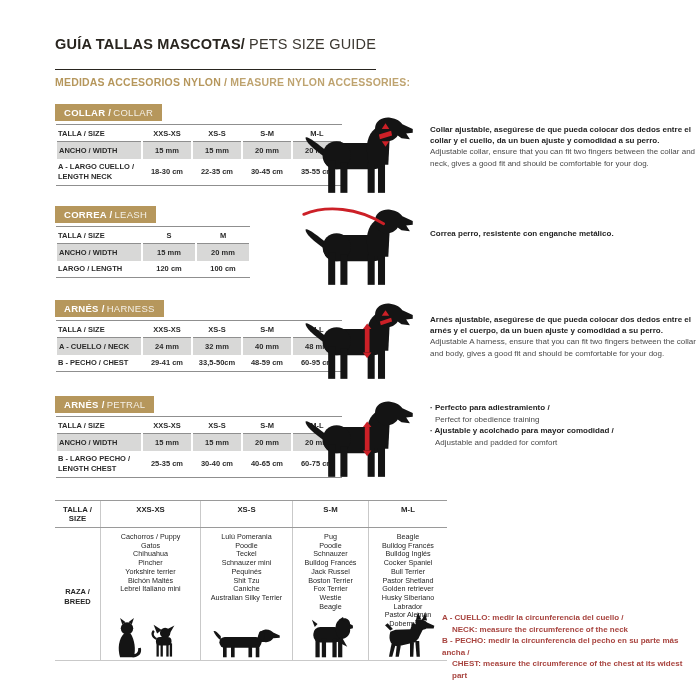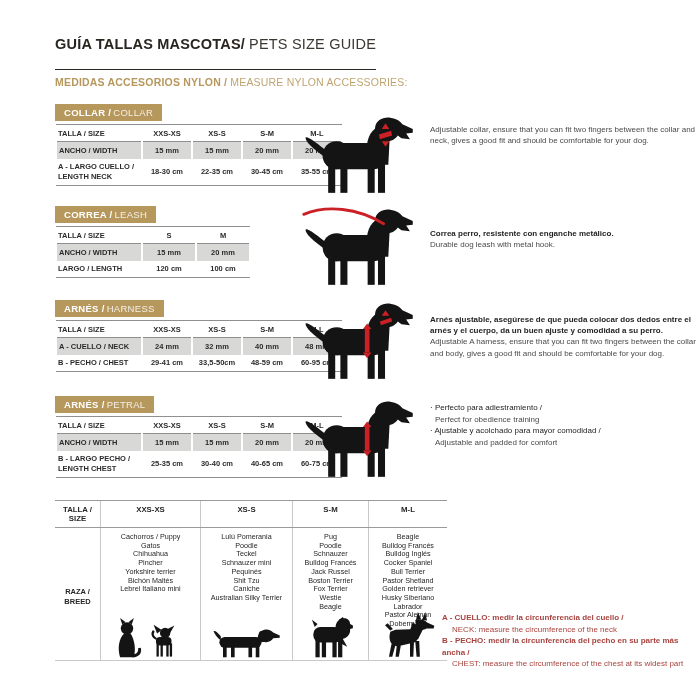--- a/index.html
+++ b/index.html
@@ -3,21 +3,21 @@
 <meta charset="utf-8">
 <style>
   html,body { margin:0; padding:0; background:#ffffff; font-family:"Liberation Sans",sans-serif; }
   .page { position:relative; width:700px; height:700px; background:#fff; overflow:hidden; }
 
   
   .title { position:absolute; left:55px; top:36px; font-size:14.5px; font-weight:700;
            color:#29251f; letter-spacing:.2px; border-bottom:1.6px solid #29251f; padding-bottom:17px; }
   .title .en { font-weight:400; color:#3c3831; margin-left:4px; }
   .subtitle { position:absolute; left:55px; top:76px; font-size:10.5px; font-weight:700; color:#b6975c; letter-spacing:.2px; }
-  .subtitle .en { font-weight:400; opacity:.88; margin-left:3px; }
+  .subtitle .en { font-weight:700; opacity:.88; margin-left:3px; }
 
   
   .badge { position:absolute; background:#b6975c; color:#fff; font-size:9.5px; font-weight:700;
            padding:3px 9px 2.5px; letter-spacing:.3px; }
   .badge .en { font-weight:400; color:rgba(255,255,255,.85); margin-left:2px; }
   #badge-collar  { left:55px; top:104px; }
   #badge-leash   { left:55px; top:206px; }
   #badge-harness { left:55px; top:300px; }
   #badge-petral  { left:55px; top:396px; }
 
@@ -47,21 +47,21 @@
 
   
   .desc { position:absolute; width:268px; font-size:8px; line-height:1.4; }
   .desc .es { font-weight:700; color:#242424; }
   .desc .en { font-weight:400; color:#4a4a4a; }
   #desc-collar  { left:430px; top:124px; }
   #desc-leash   { left:430px; top:228px; }
   #desc-harness { left:430px; top:314px; }
 
   .bullets { position:absolute; left:430px; top:402px; width:268px; font-size:8px; line-height:1.45; }
-  .bullet .es { font-weight:400; color:#242424; }
+  .bullet .es { font-weight:700; color:#242424; }
   .bullet .es::before { content:"· "; }
   .bullet .en { font-weight:400; color:#4a4a4a; padding-left:5px; }
 
   
   .breed-table { position:absolute; left:55px; top:500px; width:392px; font-size:7.2px; color:#262626; }
   .bt-header { display:grid; grid-template-columns:46px 100px 92px 76px 78px;
                border-top:1.3px solid #9a9a9a; border-bottom:1.3px solid #9a9a9a; }
   .bt-hcell { text-align:center; font-weight:700; font-size:7.8px; padding:4px 1px;
               border-right:1px solid #c9c9c9; }
   .bt-hcell:last-child { border-right:none; }
@@ -73,21 +73,21 @@
                    font-size:7.5px; line-height:1.3; text-align:center; }
   .breed-list { line-height:8.7px; font-weight:400; }
   .sil { position:absolute; bottom:2px; }
   .sil path, .sil rect, .sil circle, .sil ellipse { fill:#141414; }
   #sil-cat { left:10px; } #sil-chi { left:48px; }
   #sil-dach { left:12px; } #sil-schn { left:16px; } #sil-dob { left:16px; }
 
   
   .notes { position:absolute; left:442px; top:612px; width:256px; font-size:8px; line-height:1.45; color:#a8443f; }
   .note .es { font-weight:700; }
-  .note .en { font-weight:400; padding-left:10px; }
+  .note .en { font-weight:700; padding-left:10px; }
 </style>
 </head>
 <body>
 
 <div class="page">
 
   <div class="title">
     <span>GUÍA TALLAS MASCOTAS/</span><span class="en">PETS SIZE GUIDE</span>
   </div>
   <div class="subtitle">
@@ -132,20 +132,21 @@
     <rect x="82" y="52" width="7.5" height="34"></rect>
     <path d="M70,40 C70,26 76,18 84,15 L95,17 L93,56 L72,56 Z"></path>
     <path d="M79,16 C80,9 87,5 95,6 C102,7 106,10 108,13 L119,18 L119,22 L112,23 L116,29 L107,28 L103,25 C100,30 94,32 88,31 C82,29 78,23 79,16 Z"></path>
     <g>
       <path class="red" d="M83,24 L96,20 L97,25 L84,29 Z"></path>
       <path class="red" d="M90,12 L86,18 L94,18 Z"></path>
       <path class="red" d="M90,37 L86,31 L94,31 Z"></path>
     </g>
   </svg>
   <div class="desc" id="desc-collar">
+    <div class="es">Collar ajustable, asegúrese de que pueda colocar dos dedos entre el collar y el cuello, da un buen ajuste y comodidad a su perro.</div>
     <div class="en">Adjustable collar, ensure that you can fit two fingers between the collar and neck, gives a good fit and should be comfortable for your dog.</div>
   </div>
 
   <div class="badge" id="badge-leash">
     <span>CORREA /</span><span class="en">LEASH</span>
   </div>
   <table class="sizes-table" id="tbl-leash">
     <tbody>
         <tr class="head-row">
       <td class="lbl">TALLA / SIZE</td>
@@ -171,21 +172,20 @@
     <rect x="29" y="52" width="7.5" height="34"></rect>
     <rect x="42" y="54" width="7.5" height="32"></rect>
     <rect x="71" y="54" width="7.5" height="32"></rect>
     <rect x="82" y="52" width="7.5" height="34"></rect>
     <path d="M70,40 C70,26 76,18 84,15 L95,17 L93,56 L72,56 Z"></path>
     <path d="M79,16 C80,9 87,5 95,6 C102,7 106,10 108,13 L119,18 L119,22 L112,23 L116,29 L107,28 L103,25 C100,30 94,32 88,31 C82,29 78,23 79,16 Z"></path>
     <path class="red-line" d="M88,21 C60,4 28,1 3,11"></path>
   </svg>
   <div class="desc" id="desc-leash">
     <div class="es">Correa perro, resistente con enganche metálico.</div>
-    <div class="en">Durable dog leash with metal hook.</div>
   </div>
 
   <div class="badge" id="badge-harness">
     <span>ARNÉS /</span><span class="en">HARNESS</span>
   </div>
   <table class="sizes-table" id="tbl-harness">
     <tbody>
         <tr class="head-row">
       <td class="lbl">TALLA / SIZE</td>
       <td class="val">XXS-XS</td>

